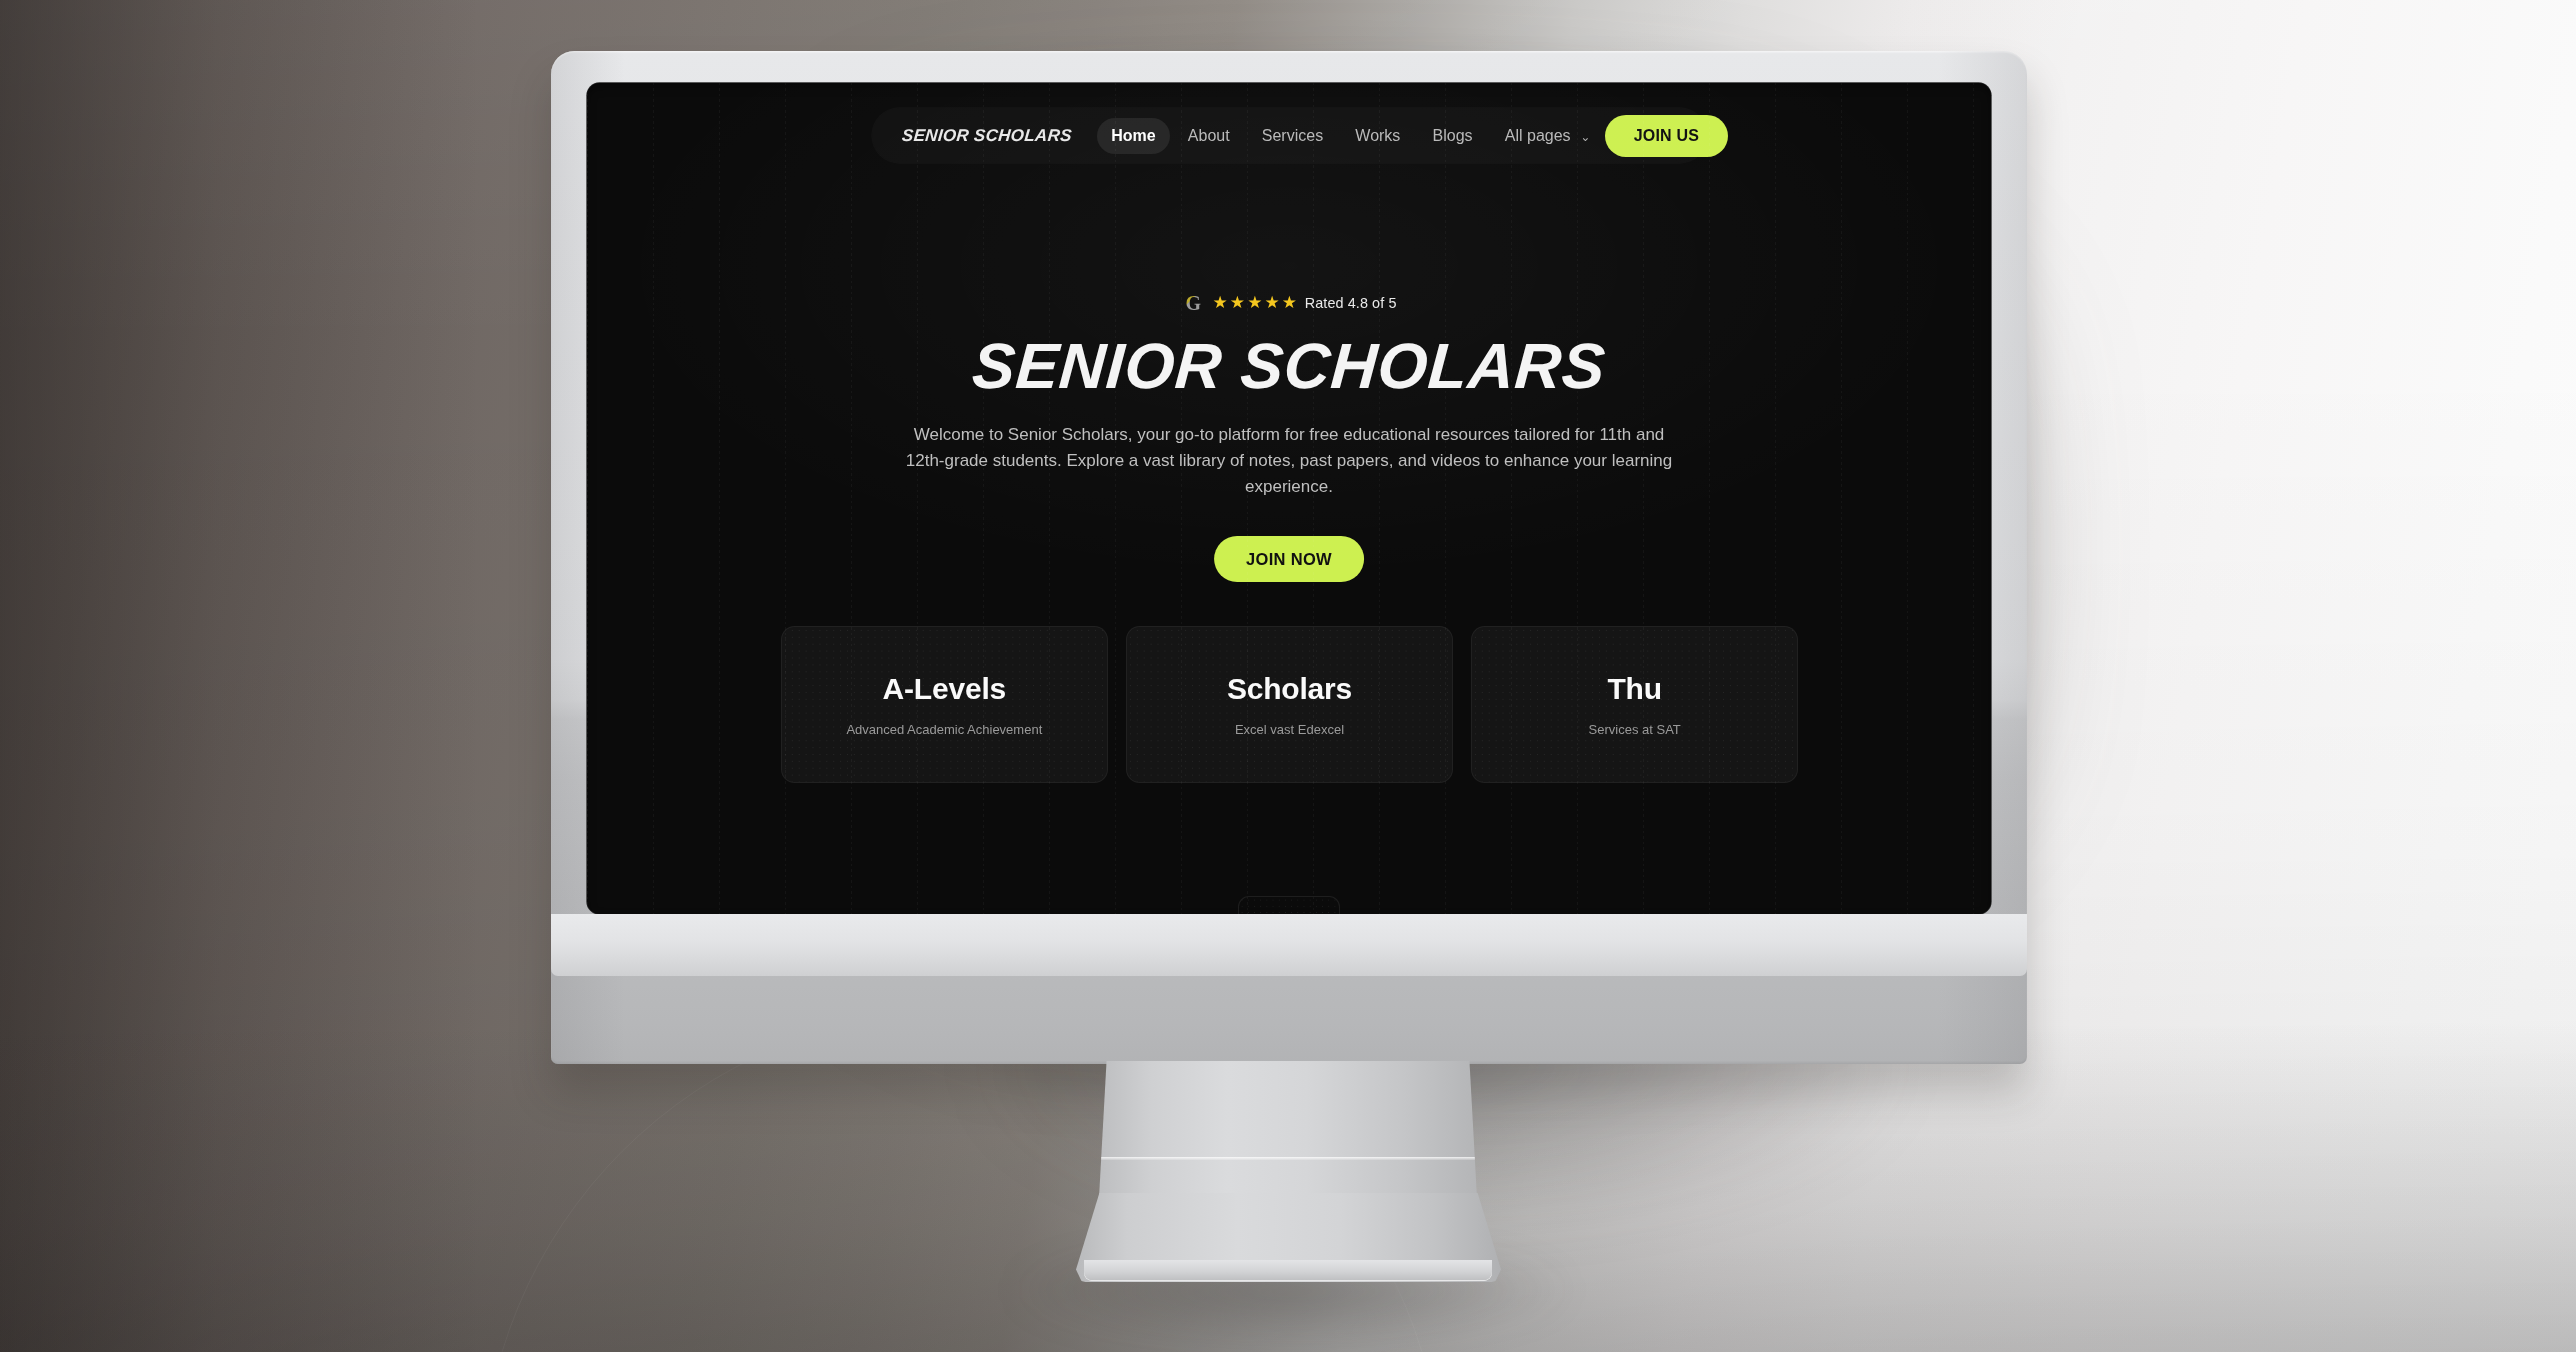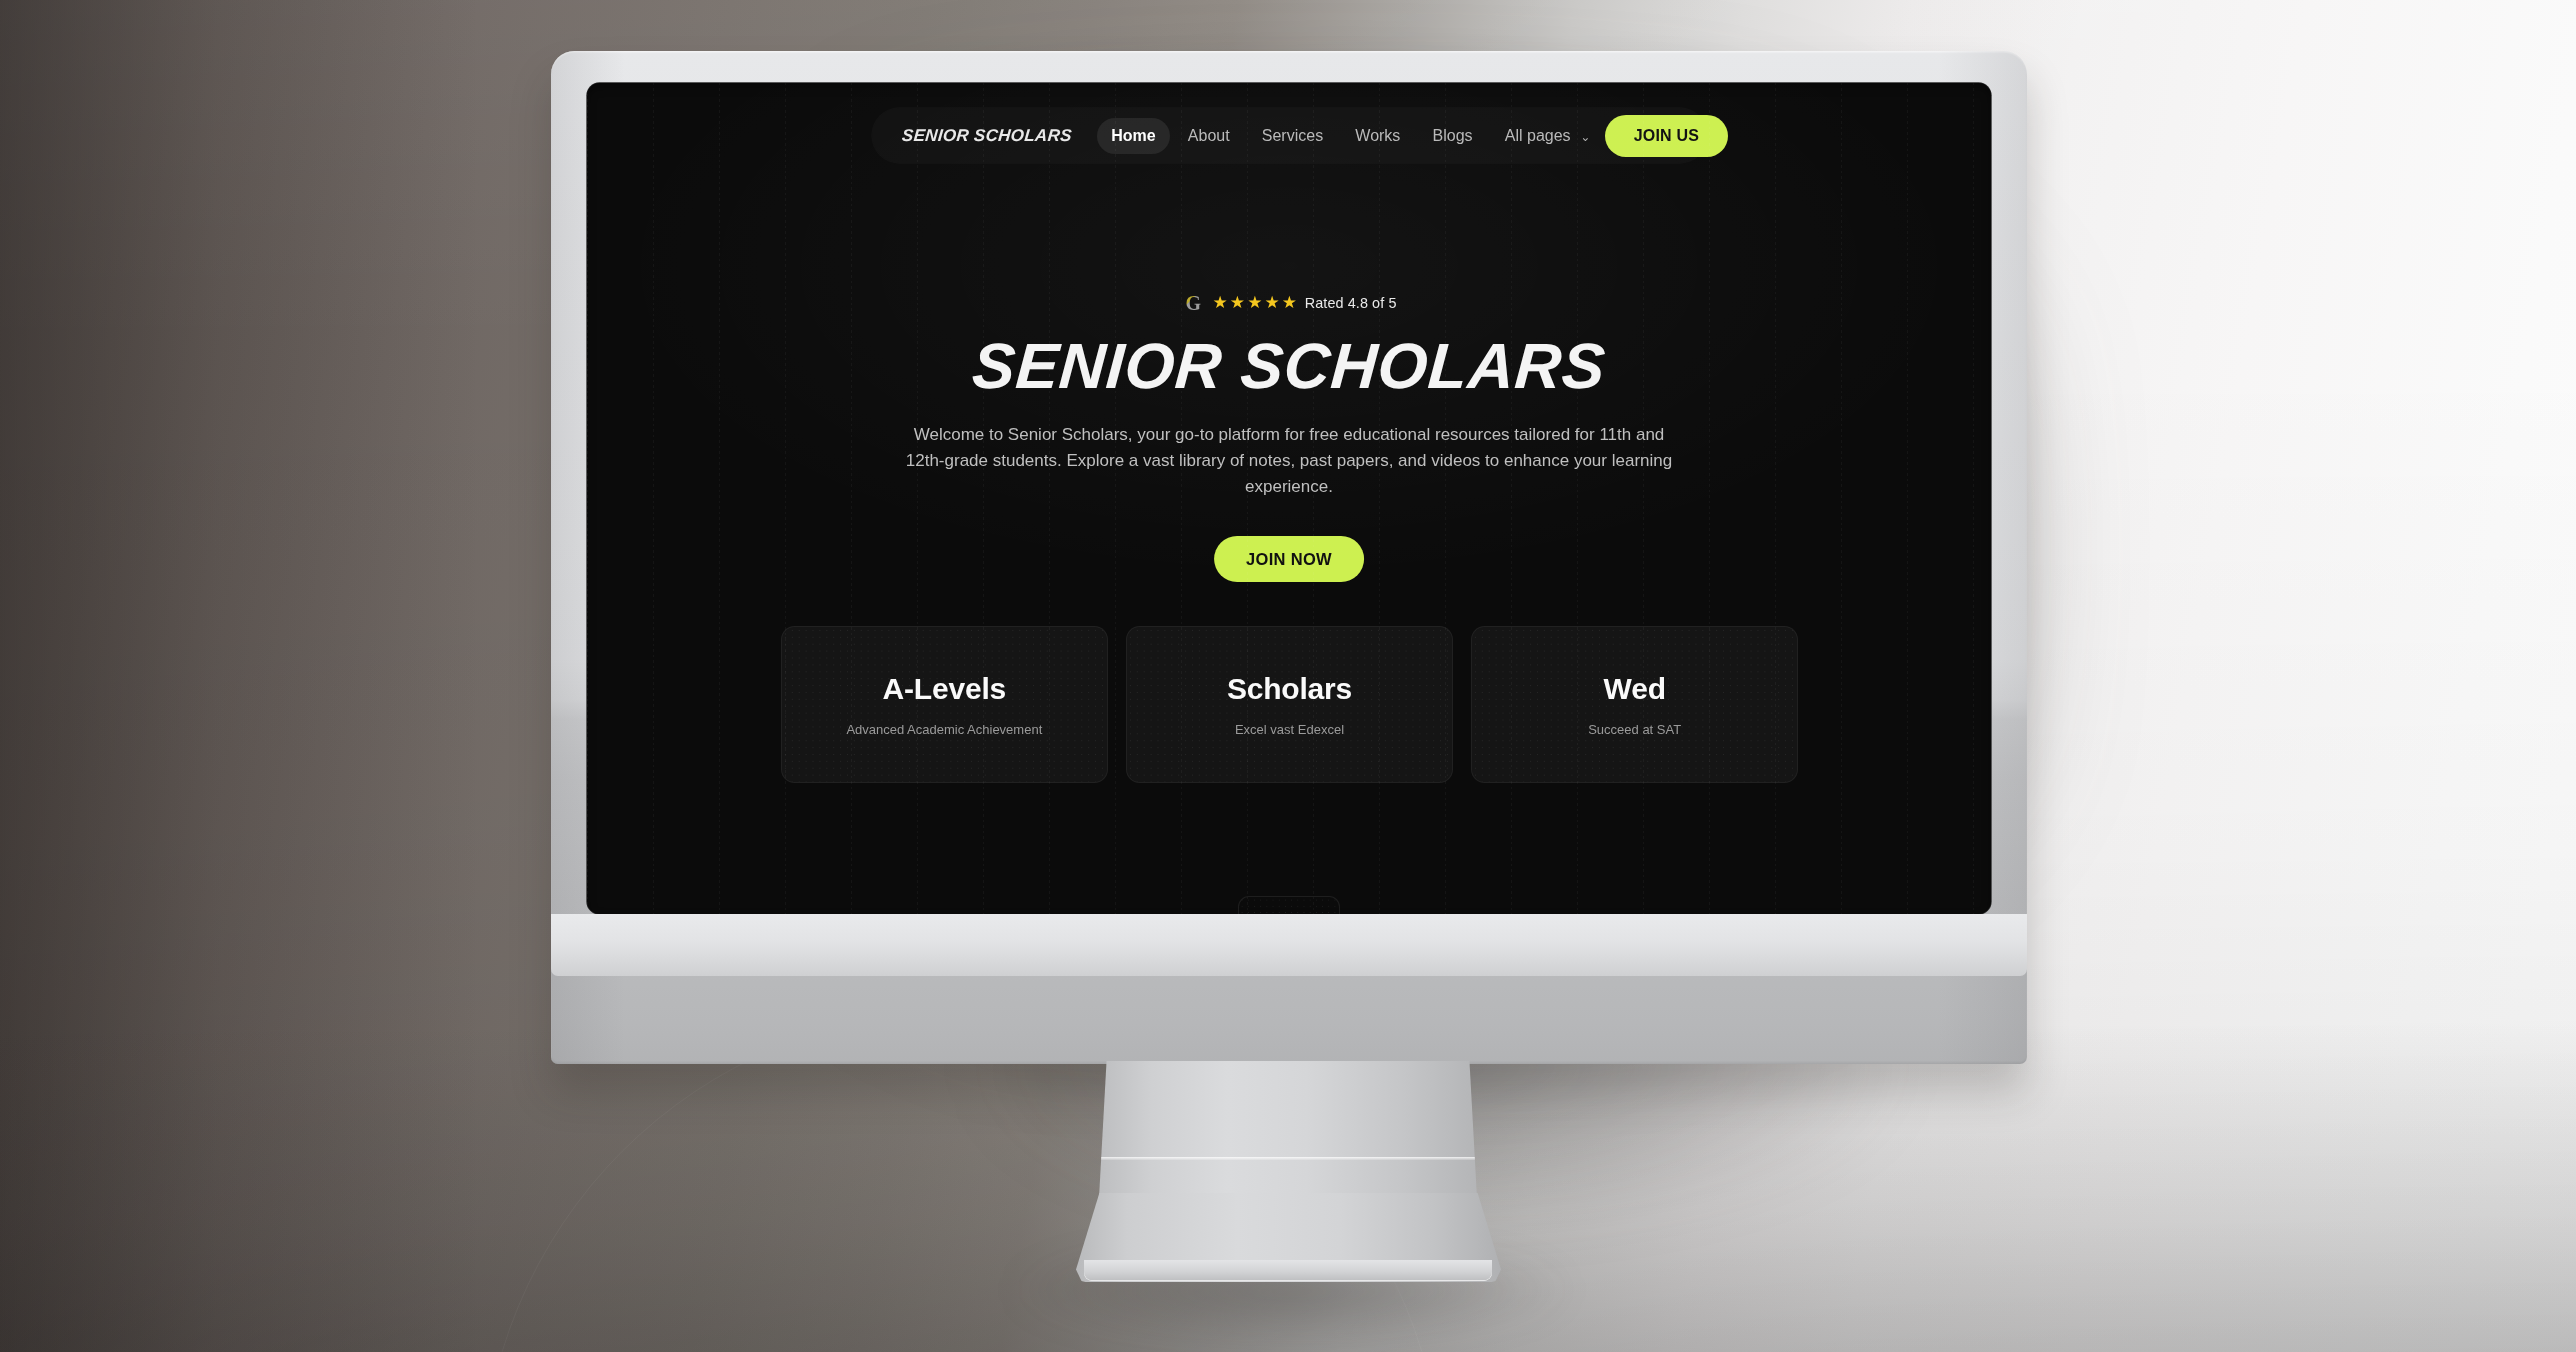--- a/index.html
+++ b/index.html
@@ -346,22 +346,22 @@
         <div class="cards">
           <div class="card">
             <div class="card-title">A-Levels</div>
             <div class="card-sub">Advanced Academic Achievement</div>
           </div>
           <div class="card">
             <div class="card-title">Scholars</div>
             <div class="card-sub">Excel vast Edexcel</div>
           </div>
           <div class="card">
-            <div class="card-title">Wed</div>
-            <div class="card-sub">Succeed at SAT</div>
+            <div class="card-title">Thu</div>
+            <div class="card-sub">Services at SAT</div>
           </div>
         </div>
 
         <div class="bottom-widget"></div>
 
       </div>
       <div id="screen-grid"></div>
       <div id="screen-glow"></div>
     </div>
 

